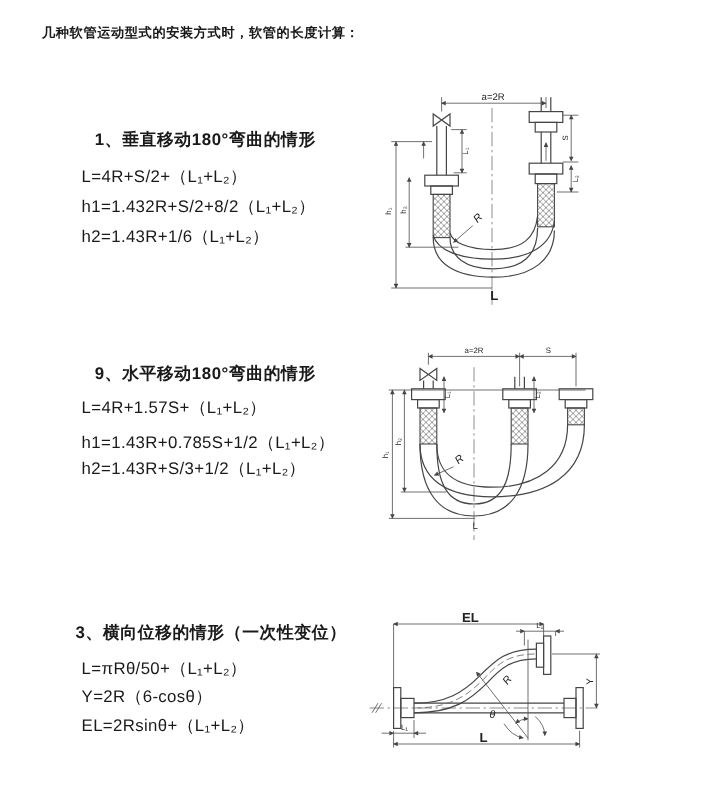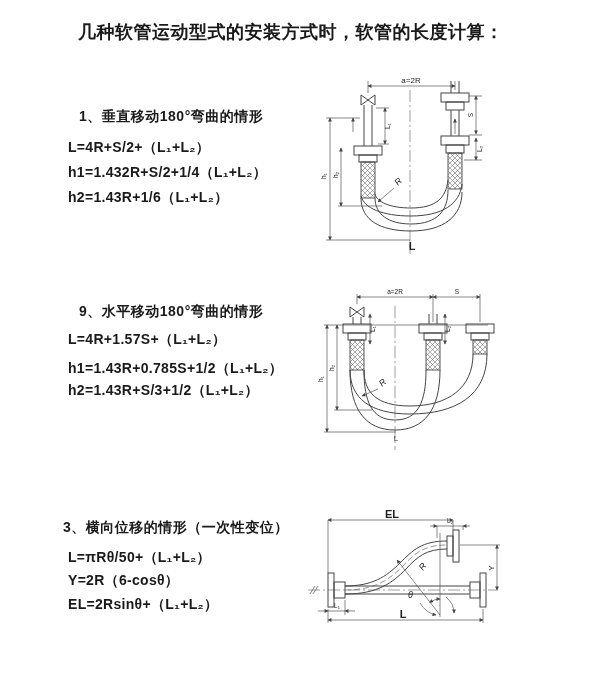--- a/index.html
+++ b/index.html
@@ -1,41 +1,41 @@
 <!DOCTYPE html>
 <html><head>
 <meta charset="utf-8">
 <style>
   html,body{margin:0;padding:0;}
   body{width:600px;height:675px;background:#ffffff;position:relative;overflow:hidden;
        font-family:"Liberation Sans","DejaVu Sans",sans-serif;color:#1a1a1a;}
   .abs{position:absolute;}
-  .title{left:35px;top:20px;font-size:18px;font-weight:bold;letter-spacing:0.5px;white-space:nowrap;margin-left:43px;}
+  .title{left:35px;top:20px;font-size:11px;font-weight:bold;letter-spacing:0.5px;white-space:nowrap;}
   .sec-head{font-size:14px;font-weight:bold;letter-spacing:0.5px;white-space:nowrap;margin-left:36px;}
-  .formula{font-size:14px;letter-spacing:0.3px;white-space:nowrap;font-weight:bold;}
+  .formula{font-size:14px;letter-spacing:0.3px;white-space:nowrap;}
   svg{position:absolute;overflow:visible;}
   .d{stroke:#454545;fill:none;stroke-width:1;}
   .t{stroke:#555555;fill:none;stroke-width:0.7;}
   .cl{stroke:#777777;fill:none;stroke-width:0.7;stroke-dasharray:12 3 2 3;}
   .dsh{stroke:#666;fill:none;stroke-width:0.7;stroke-dasharray:6 3;}
   .braid{stroke:#454545;stroke-width:0.9;}
   svg text{fill:#222222;font-family:"Liberation Sans","DejaVu Sans",sans-serif;stroke:none;}
   .lbl{font-size:8px;}
   .lbl-s{font-size:6.5px;}
   .lbl-b{font-size:11px;font-weight:bold;}
   .lbl-i{font-size:9px;font-style:italic;}
 </style>
 </head>
 <body>
 
 <div class="abs title">几种软管运动型式的安装方式时，软管的长度计算：</div>
 
 <div class="abs sec-head" style="left:43px;top:108px">1、垂直移动180°弯曲的情形</div>
 <div class="abs formula" style="left:68px;top:139px">L=4R+S/2+（L₁+L₂）</div>
-<div class="abs formula" style="left:68px;top:164px">h1=1.432R+S/2+1/4（L₁+L₂）</div>
+<div class="abs formula" style="left:68px;top:164px">h1=1.432R+S/2+8/2（L₁+L₂）</div>
 <div class="abs formula" style="left:68px;top:189px">h2=1.43R+1/6（L₁+L₂）</div>
 
 <div class="abs sec-head" style="left:43px;top:303px">9、水平移动180°弯曲的情形</div>
 <div class="abs formula" style="left:68px;top:331px">L=4R+1.57S+（L₁+L₂）</div>
 <div class="abs formula" style="left:68px;top:360px">h1=1.43R+0.785S+1/2（L₁+L₂）</div>
 <div class="abs formula" style="left:68px;top:382px">h2=1.43R+S/3+1/2（L₁+L₂）</div>
 
 <div class="abs sec-head" style="left:27px;top:519px">3、横向位移的情形（一次性变位）</div>
 <div class="abs formula" style="left:68px;top:549px">L=πRθ/50+（L₁+L₂）</div>
 <div class="abs formula" style="left:68px;top:572px">Y=2R（6-cosθ）</div>

